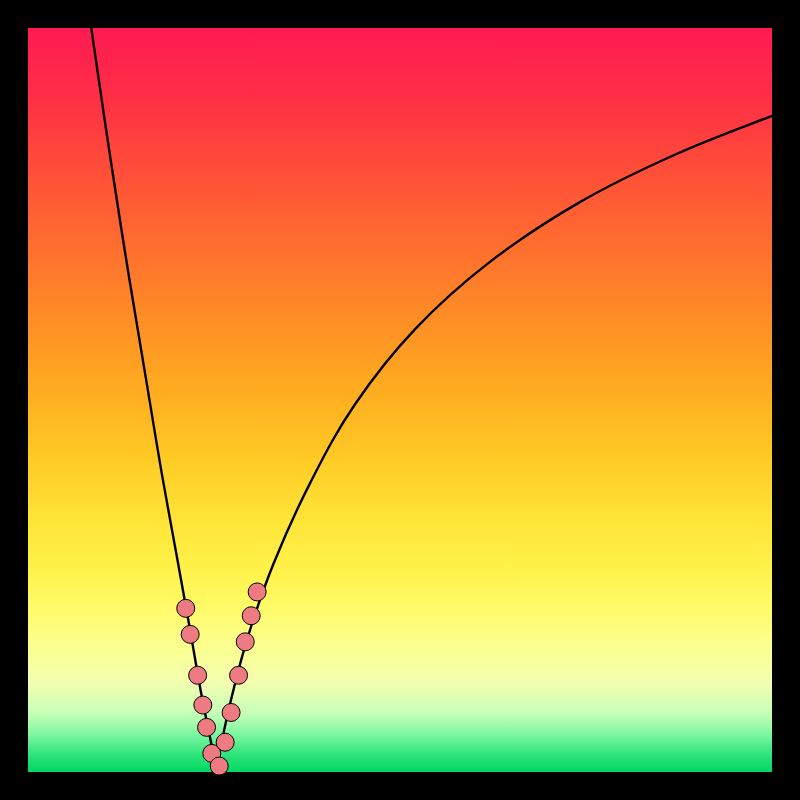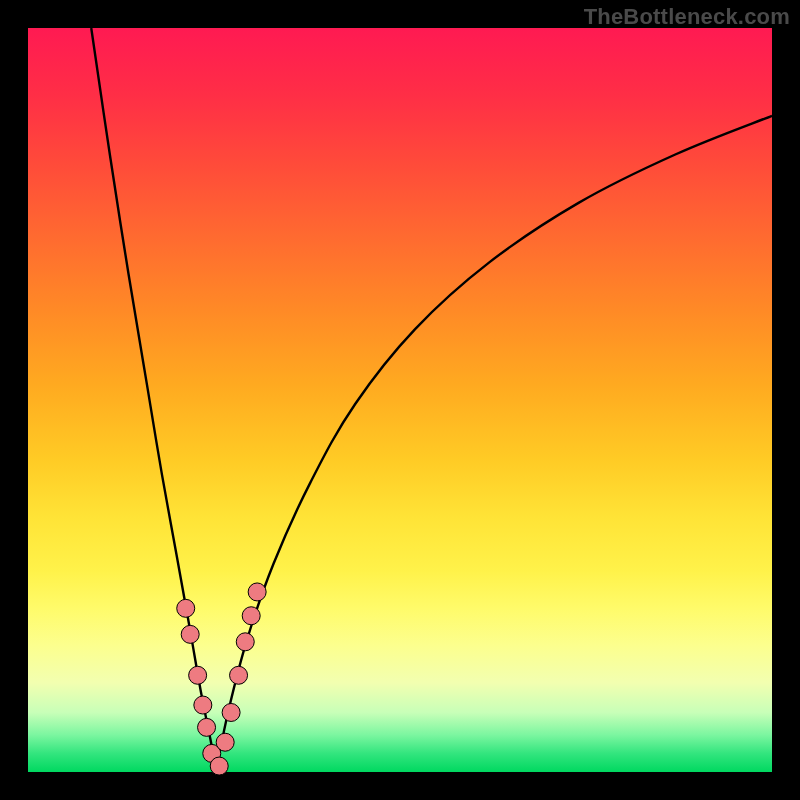--- a/index.html
+++ b/index.html
@@ -85,15 +85,14 @@
           <circle cx="203.11" cy="684.48" r="9" fill="#ee7b81" stroke="#000000" stroke-width="1"></circle>
           <circle cx="210.55" cy="647.28" r="9" fill="#ee7b81" stroke="#000000" stroke-width="1"></circle>
           <circle cx="217.25" cy="613.80" r="9" fill="#ee7b81" stroke="#000000" stroke-width="1"></circle>
           <circle cx="223.20" cy="587.76" r="9" fill="#ee7b81" stroke="#000000" stroke-width="1"></circle>
           <circle cx="229.15" cy="563.95" r="9" fill="#ee7b81" stroke="#000000" stroke-width="1"></circle>
         </g>
     </svg>
 
   </div>
 
-  <div class="watermark">TheBottleneck.com</div>
 
 </div>
 
 </body></html>

